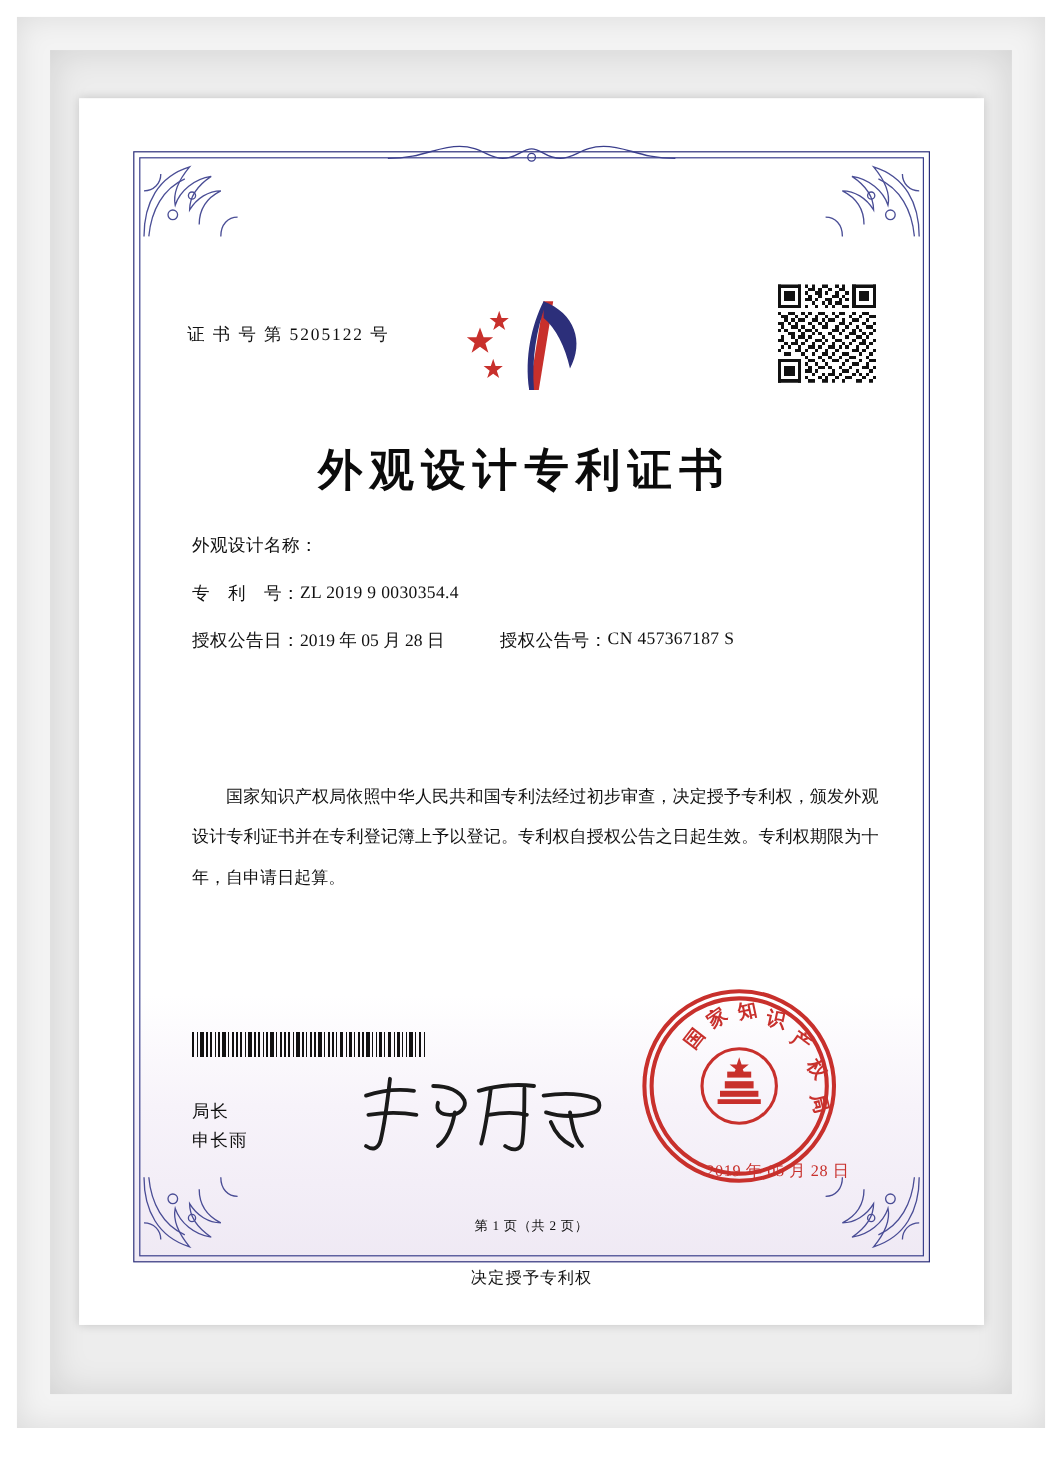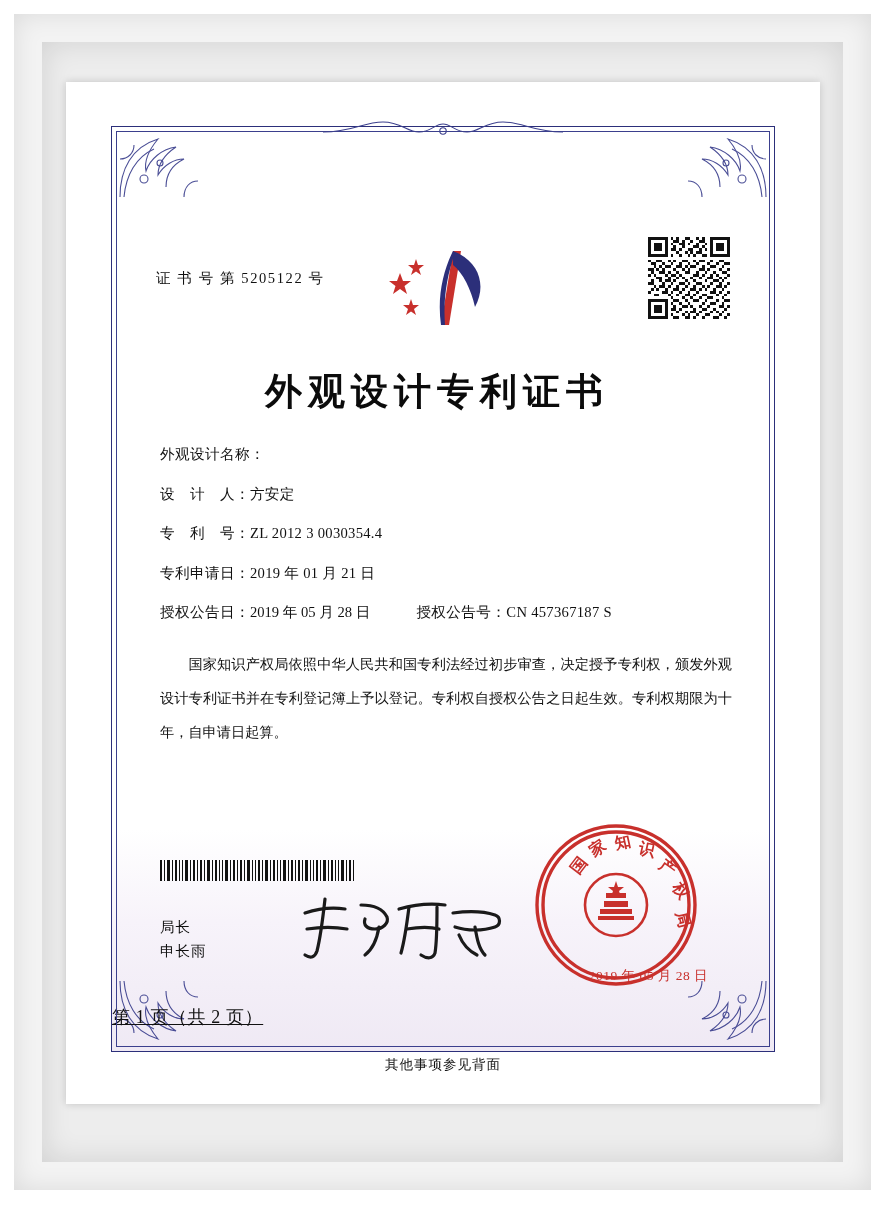--- a/index.html
+++ b/index.html
@@ -223,24 +223,24 @@
     font-size: 13.5px;
     color: #c8302c;
     letter-spacing: 0.5px;
     white-space: nowrap;
   }
 
   .page-no {
     position: absolute;
     left: 0; right: 0;
     bottom: 22px;
-    font-size: 18px;
+    text-align: center;
+    font-size: 11px;
     color: #111;
     letter-spacing: 0.6px;
-    text-decoration: underline;
   }
 
   .footnote {
     position: absolute;
     left: 0; right: 0;
     bottom: 30px;
     text-align: center;
     font-size: 13.5px;
     color: #111;
     letter-spacing: 1px;
@@ -547,30 +547,22 @@
           </svg>
         </div>
 
         <div class="main-title">外观设计专利证书</div>
 
         <div class="fields">
           <div class="field-row">
             <span class="field-label">外观设计名称：</span>
           </div>
           <div class="field-row">
-            <span class="field-label">设　计　人：</span>
-            <span class="field-value">方安定</span>
-          </div>
-          <div class="field-row">
             <span class="field-label">专　利　号：</span>
-            <span class="field-value">ZL 2012 3 0030354.4</span>
-          </div>
-          <div class="field-row">
-            <span class="field-label">专利申请日：</span>
-            <span class="field-value">2019 年 01 月 21 日</span>
+            <span class="field-value">ZL 2019 9 0030354.4</span>
           </div>
           <div class="field-row grant">
             <span class="field-label">授权公告日：</span>
             <span class="field-value-inline">2019 年 05 月 28 日</span>
             <span class="grant-gap"></span>
             <span class="field-label">授权公告号：</span>
             <span class="field-value">CN 457367187 S</span>
           </div>
         </div>
 
@@ -695,17 +687,17 @@
               <text x="144" y="92" transform="rotate(76 144 92)">局</text>
             </g>
           </svg>
         </div>
         <div class="seal-date">2019 年 05 月 28 日</div>
 
         <div class="page-no">第 1 页（共 2 页）</div>
 
       </div>
 
-      <div class="footnote">其他事项参见背面</div>
+      <div class="footnote">决定授予专利权</div>
 
     </div>
   </div>
 </div>
 
 </body></html>

